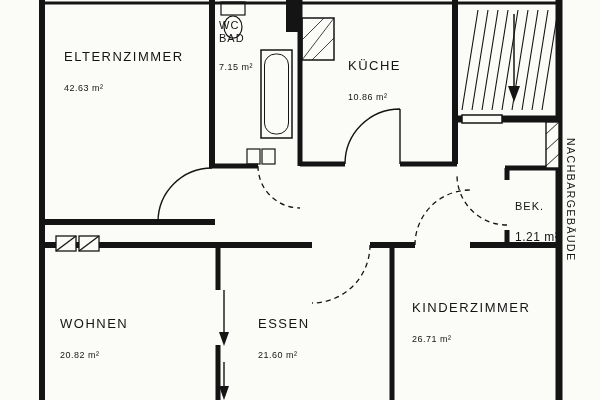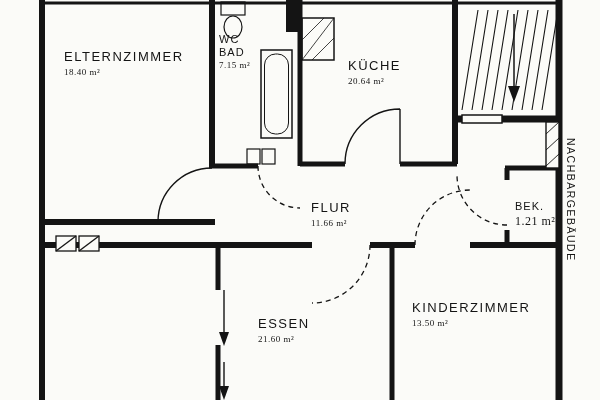--- a/index.html
+++ b/index.html
@@ -8,21 +8,21 @@
     width:600px;height:400px;
     background:#fbfbf8;
     overflow:hidden;
     font-family:"Liberation Sans",sans-serif;
     color:#141414;
   }
   #plan-svg{position:absolute;left:0;top:0;}
   .room-label{position:absolute;color:#141414;line-height:1.15;}
   .room-name{font-size:13px;letter-spacing:1.5px;white-space:nowrap;}
   .room-name.small{font-size:11px;letter-spacing:1px;}
-  .room-area{font-size:9px;letter-spacing:.5px;margin-top:2px;white-space:nowrap;font-family:Liberation Serif, serif;}
+  .room-area{font-size:9px;letter-spacing:.5px;margin-top:18px;white-space:nowrap;}
   .room-area.small{font-size:12px;}
   #neighbor-label{
     position:absolute;left:565px;top:138px;
     writing-mode:vertical-rl;
     font-size:10.5px;letter-spacing:1.5px;white-space:nowrap;
   }
 </style>
 </head>
 <body>
 
@@ -100,50 +100,50 @@
     <g stroke="#141414" fill="#141414">
       <path d="M224 290 V334" stroke-width="1.4" fill="none"></path>
       <polygon points="219,332 229,332 224,346" stroke="none"></polygon>
       <path d="M224 362 V388" stroke-width="1.4" fill="none"></path>
       <polygon points="219,386 229,386 224,400" stroke="none"></polygon>
     </g>
   </svg>
 
   <div class="room-label" style="left:64px;top:50px">
     <div class="room-name">ELTERNZIMMER</div>
-    <div class="room-area">18.40 m²</div>
+    <div class="room-area">42.63 m²</div>
   </div>
 
-  <div class="room-label" style="left:219px;top:33px">
+  <div class="room-label" style="left:219px;top:19px">
     <div class="room-name small">WC</div>
     <div class="room-name small">BAD</div>
     <div class="room-area">7.15 m²</div>
   </div>
 
   <div class="room-label" style="left:348px;top:59px">
     <div class="room-name">KÜCHE</div>
-    <div class="room-area">20.64 m²</div>
+    <div class="room-area">10.86 m²</div>
   </div>
 
-  <div class="room-label" style="left:311px;top:201px">
-    <div class="room-name">FLUR</div>
-    <div class="room-area">11.66 m²</div>
-  </div>
 
   <div class="room-label" style="left:515px;top:200px">
     <div class="room-name small">BEK.</div>
     <div class="room-area small">1.21 m²</div>
   </div>
 
+  <div class="room-label" style="left:60px;top:317px">
+    <div class="room-name">WOHNEN</div>
+    <div class="room-area">20.82 m²</div>
+  </div>
 
   <div class="room-label" style="left:258px;top:317px">
     <div class="room-name">ESSEN</div>
     <div class="room-area">21.60 m²</div>
   </div>
 
   <div class="room-label" style="left:412px;top:301px">
     <div class="room-name">KINDERZIMMER</div>
-    <div class="room-area">13.50 m²</div>
+    <div class="room-area">26.71 m²</div>
   </div>
 
   <div id="neighbor-label">NACHBARGEBÄUDE</div>
 
 </div>
 
 </body></html>

